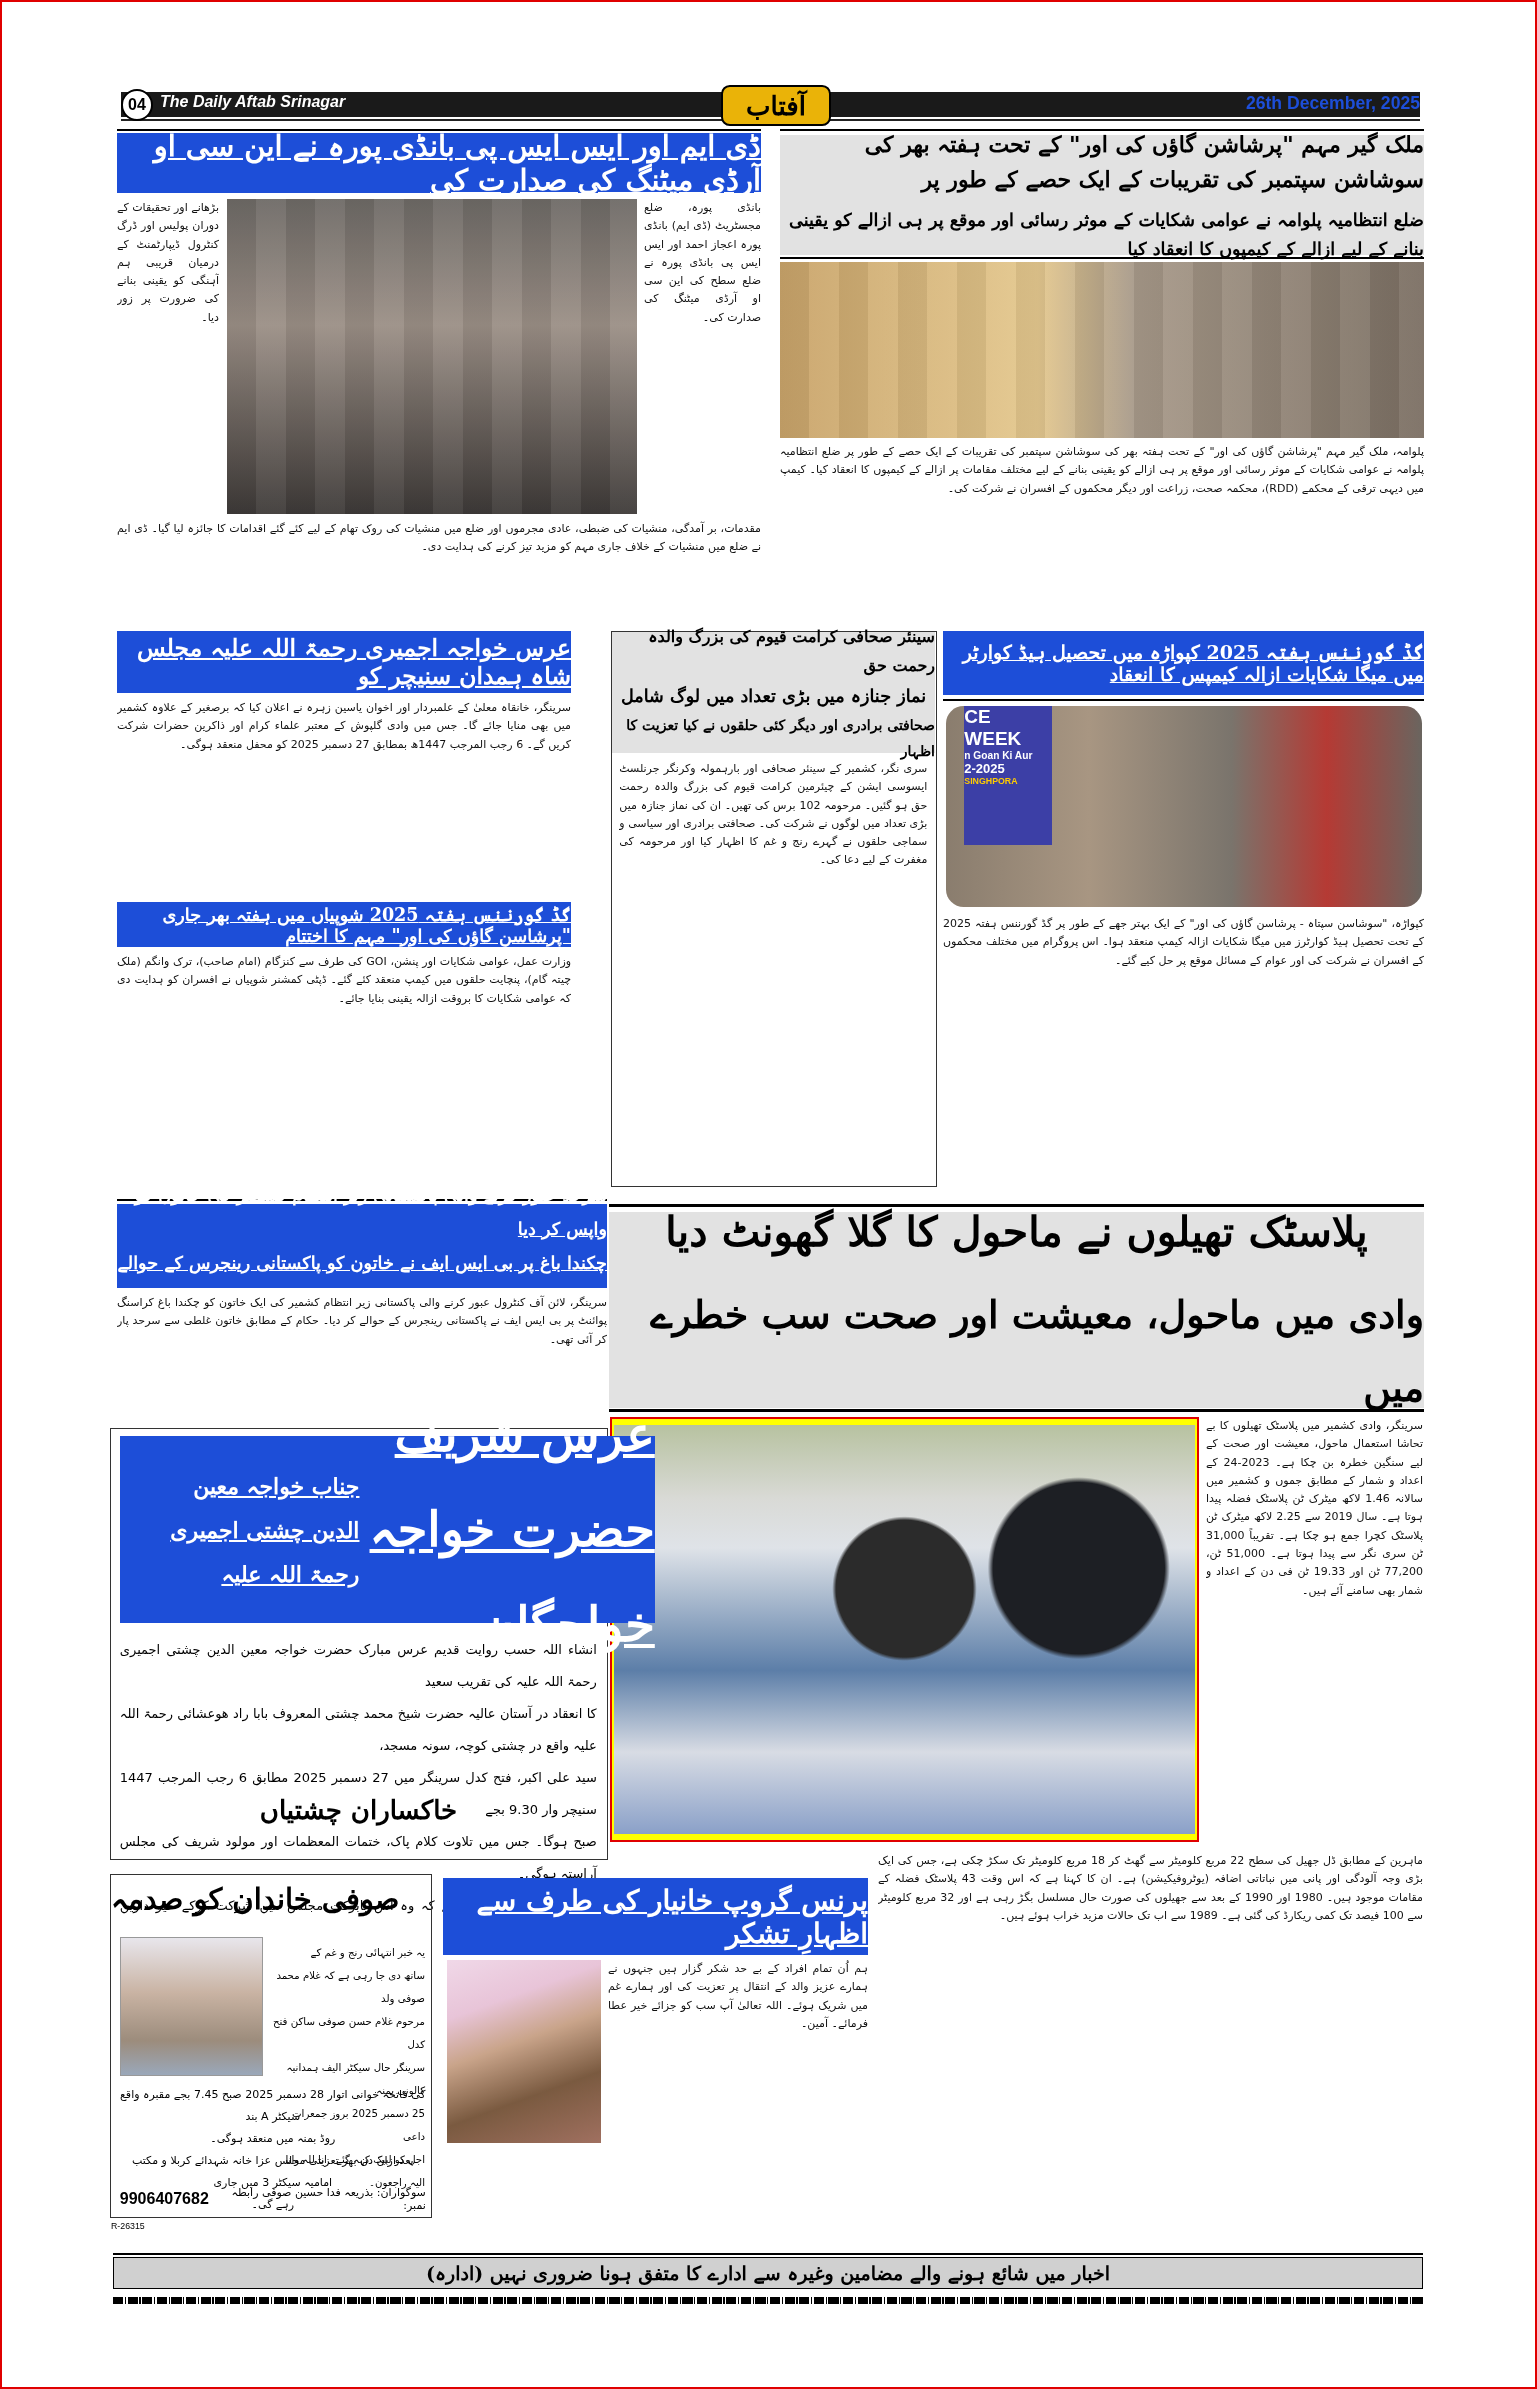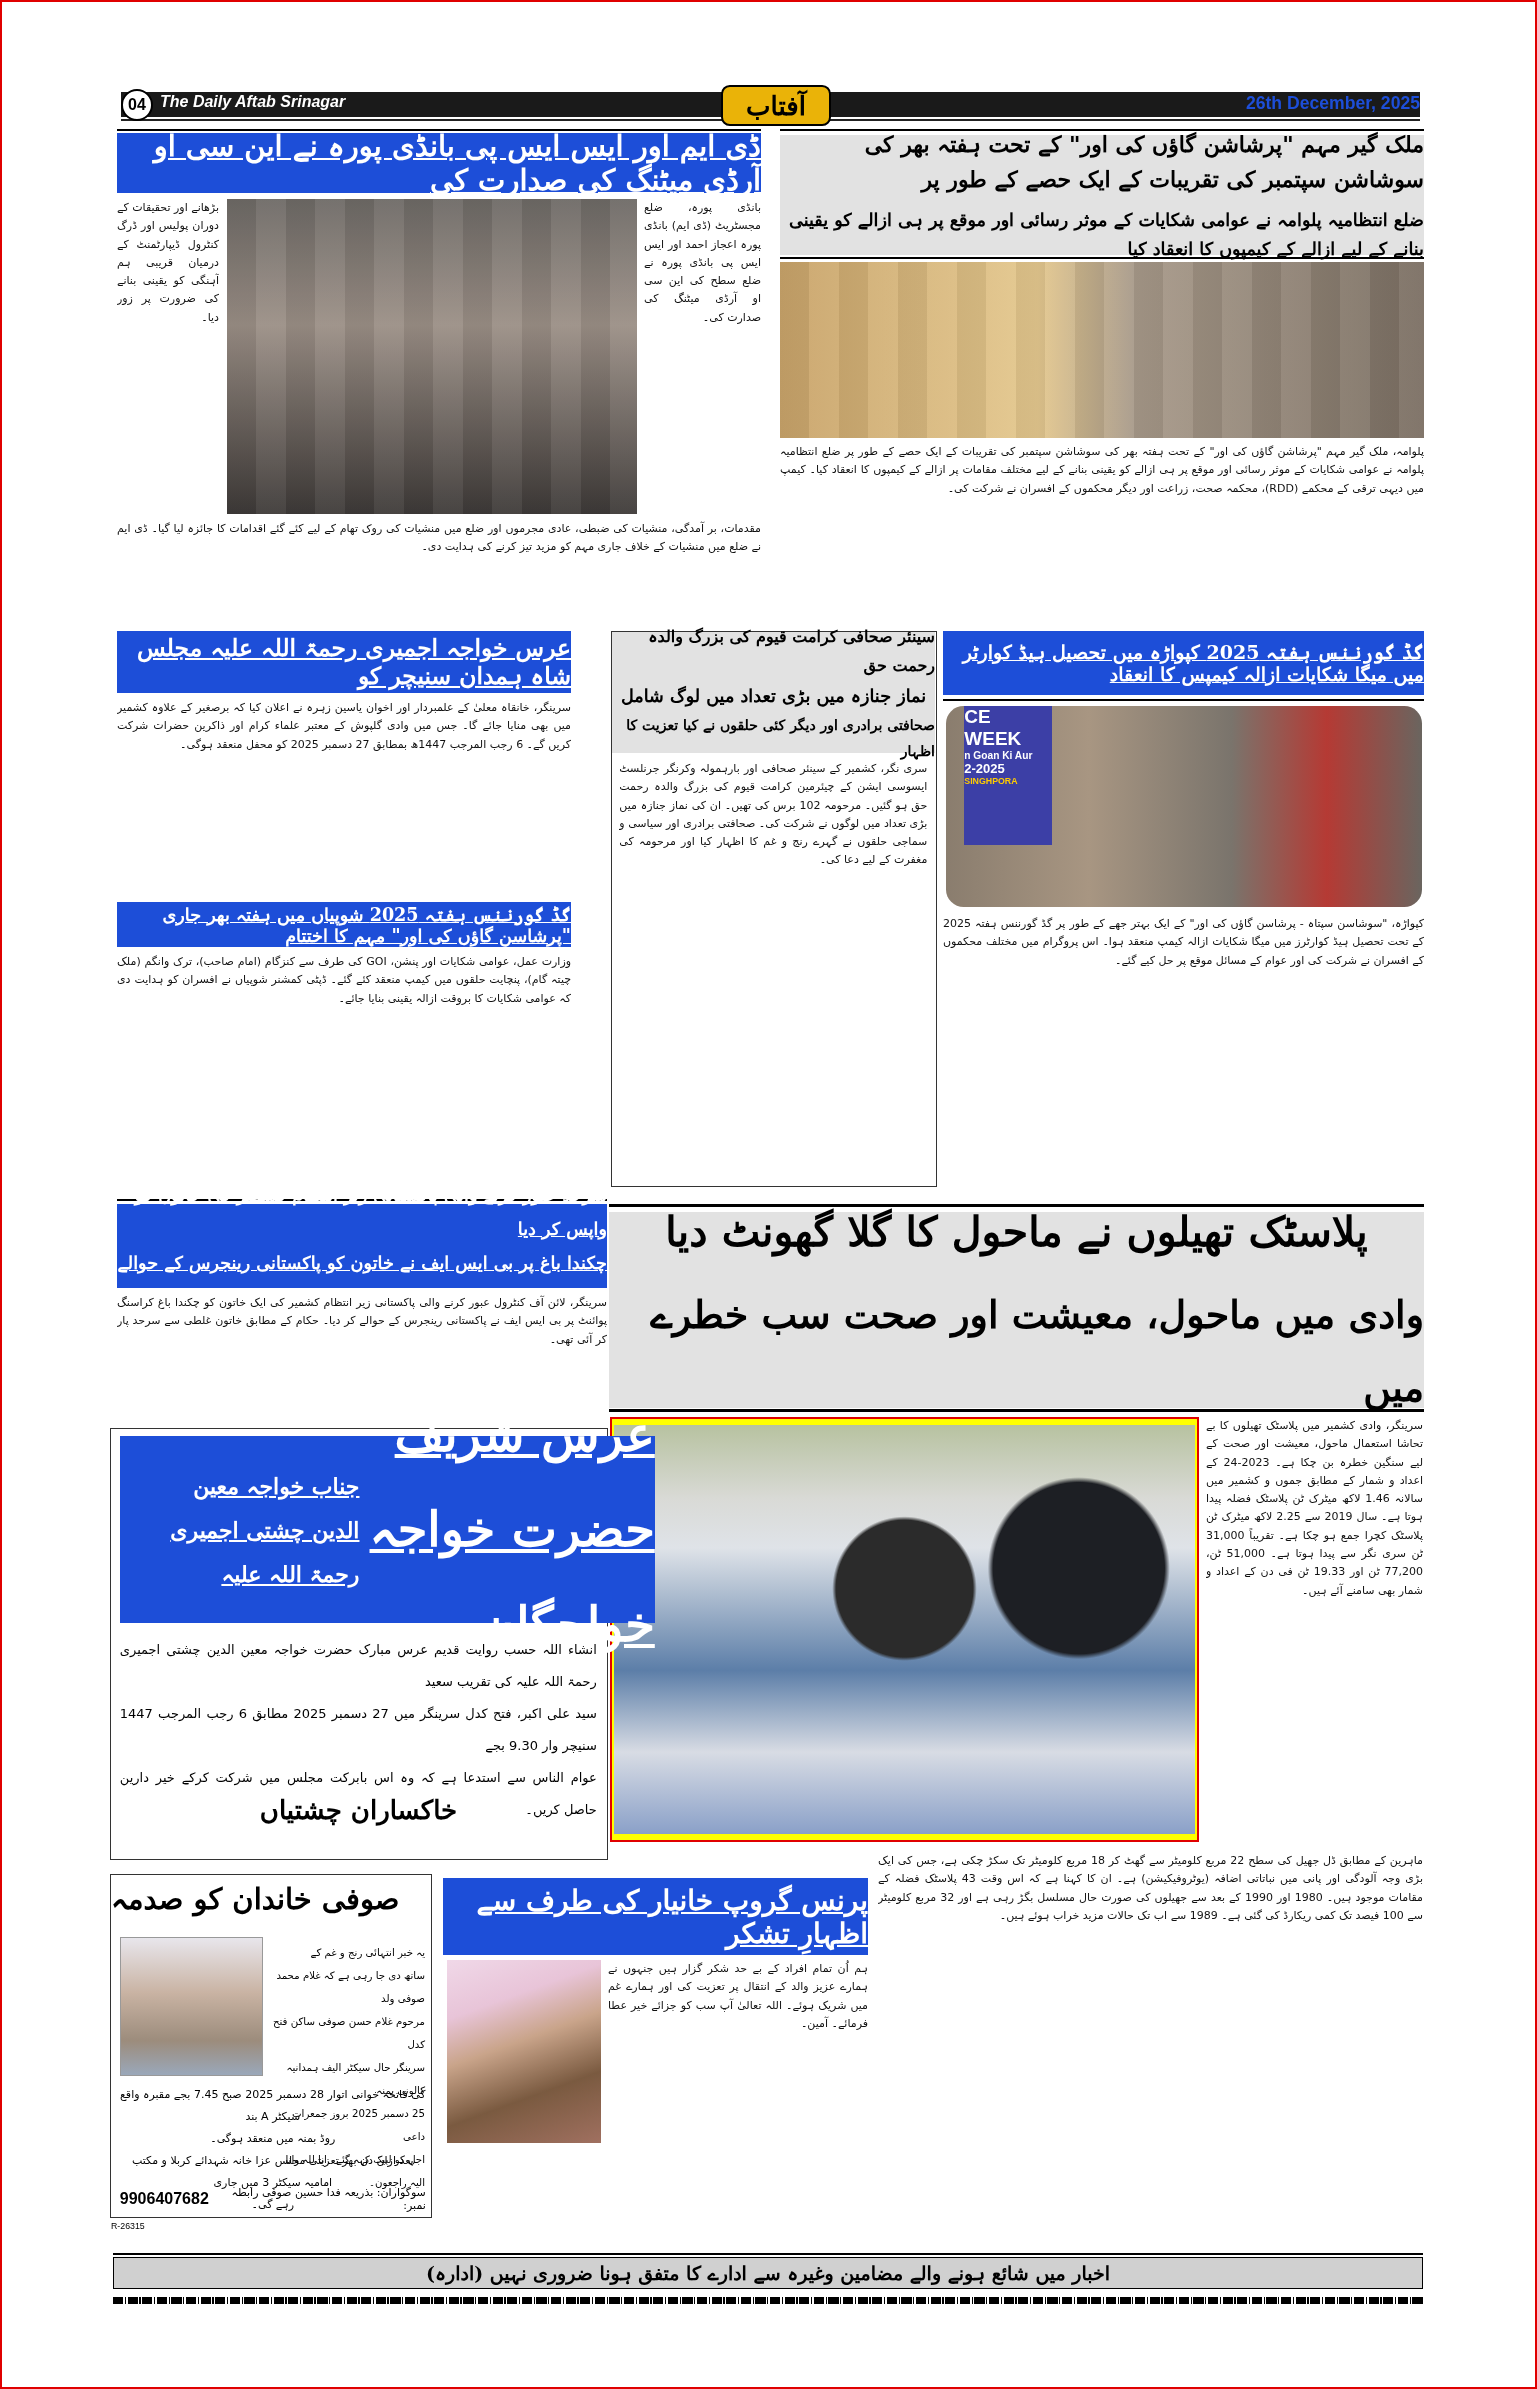--- a/index.html
+++ b/index.html
@@ -105,21 +105,23 @@
 <div class="abs col-text" style="left:1206px;top:1417px;width:217px;height:425px;">سرینگر، وادی کشمیر میں پلاسٹک تھیلوں کا بے تحاشا استعمال ماحول، معیشت اور صحت کے لیے سنگین خطرہ بن چکا ہے۔ 2023-24 کے اعداد و شمار کے مطابق جموں و کشمیر میں سالانہ 1.46 لاکھ میٹرک ٹن پلاسٹک فضلہ پیدا ہوتا ہے۔ سال 2019 سے 2.25 لاکھ میٹرک ٹن پلاسٹک کچرا جمع ہو چکا ہے۔ تقریباً 31,000 ٹن سری نگر سے پیدا ہوتا ہے۔ 51,000 ٹن، 77,200 ٹن اور 19.33 ٹن فی دن کے اعداد و شمار بھی سامنے آئے ہیں۔</div>
 <div class="abs col-text" style="left:878px;top:1852px;width:545px;height:388px;">ماہرین کے مطابق ڈل جھیل کی سطح 22 مربع کلومیٹر سے گھٹ کر 18 مربع کلومیٹر تک سکڑ چکی ہے، جس کی ایک بڑی وجہ آلودگی اور پانی میں نباتاتی اضافہ (یوٹروفیکیشن) ہے۔ ان کا کہنا ہے کہ اس وقت 43 پلاسٹک فضلہ کے مقامات موجود ہیں۔ 1980 اور 1990 کے بعد سے جھیلوں کی صورت حال مسلسل بگڑ رہی ہے اور 32 مربع کلومیٹر سے 100 فیصد تک کمی ریکارڈ کی گئی ہے۔ 1989 سے اب تک حالات مزید خراب ہوئے ہیں۔</div>
 
 <div class="abs boxed" style="left:110px;top:1428px;width:498px;height:432px;">
   <div class="black-head" style="position:absolute;left:8.8px;top:7.3px;width:535px;height:187px;padding-left:40px;">
     <div style="font-size:48px;line-height:95px;">عرس شریف حضرت خواجہ خواجگان</div>
     <div style="font-size:22px;line-height:44px;">جناب خواجہ معین الدین چشتی اجمیری رحمۃ اللہ علیہ</div>
   </div>
   <div class="urdu" style="position:absolute;left:8.8px;top:205px;width:477px;font-size:13px;line-height:32px;text-align:justify;">
     <div>انشاء اللہ حسب روایت قدیم عرس مبارک حضرت خواجہ معین الدین چشتی اجمیری رحمۃ اللہ علیہ کی تقریب سعید</div>
+    <div>کا انعقاد در آستان عالیہ حضرت شیخ محمد چشتی المعروف بابا راد ھوعشائی رحمۃ اللہ علیہ واقع در چشتی کوچہ، سونہ مسجد،</div>
     <div>سید علی اکبر، فتح کدل سرینگر میں 27 دسمبر 2025 مطابق 6 رجب المرجب 1447 سنیچر وار 9.30 بجے</div>
+    <div>صبح ہوگا۔ جس میں تلاوت کلام پاک، ختمات المعظمات اور مولود شریف کی مجلس آراستہ ہوگی۔</div>
     <div>عوام الناس سے استدعا ہے کہ وہ اس بابرکت مجلس میں شرکت کرکے خیر دارین حاصل کریں۔</div>
   </div>
   <div style="position:absolute;left:0;top:366px;width:495px;text-align:center;direction:rtl;font:bold 26px 'DejaVu Serif',serif;">خاکساران چشتیاں</div>
 </div>
 
 <div class="abs boxed" style="left:110px;top:1874px;width:322px;height:344px;">
   <div style="position:absolute;left:0;top:7.3px;width:319px;text-align:left;direction:rtl;font:bold 29px 'DejaVu Serif',serif;">صوفی خاندان کو صدمہ</div>
   <div style="position:absolute;left:8.8px;top:62px;width:143px;height:139px;background:linear-gradient(180deg,#e8e6ec 0%,#c9b3a3 40%,#9c8c7c 75%,#9aa8ba 100%);border:0.7px solid #999;"></div>
   <div class="urdu" style="position:absolute;left:157px;top:66px;width:157px;font-size:10.2px;line-height:23px;">
     <div>یہ خبر انتہائی رنج و غم کے</div>

